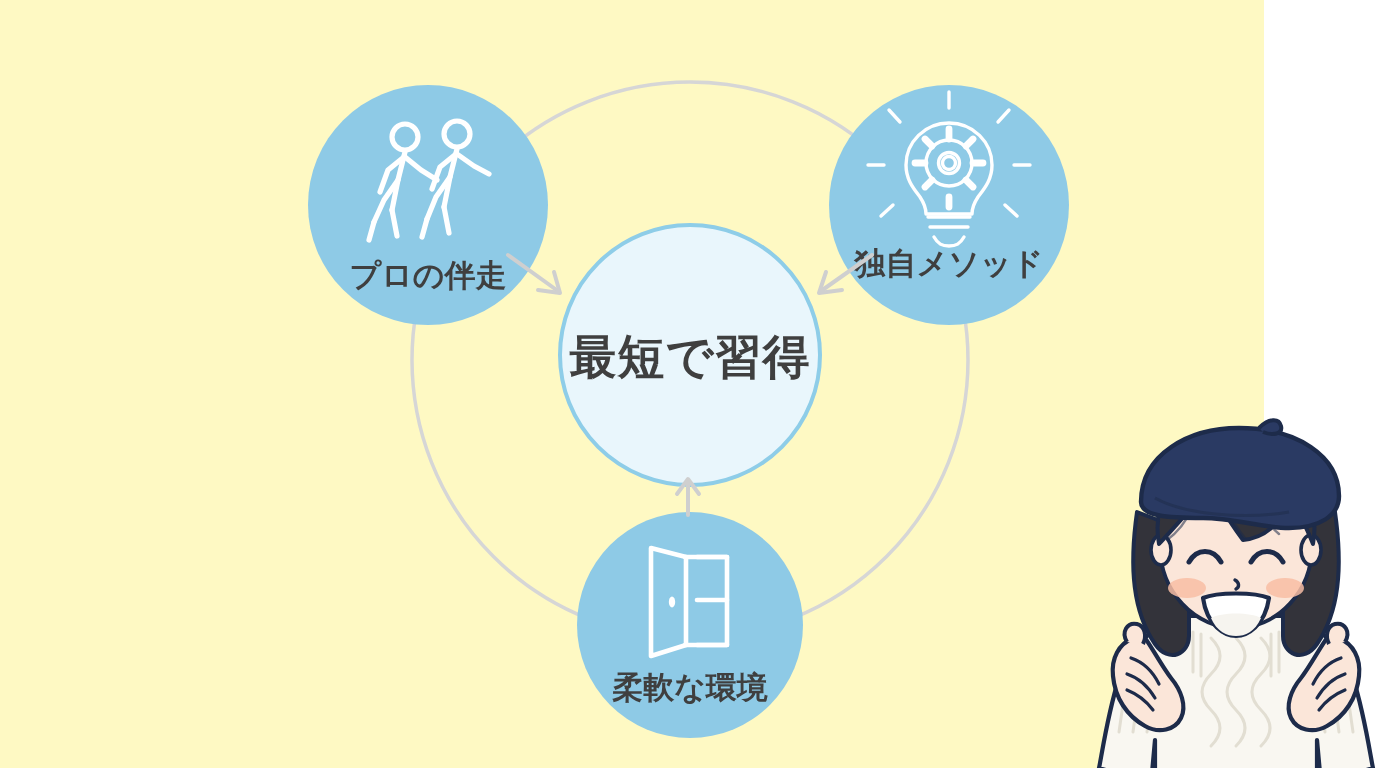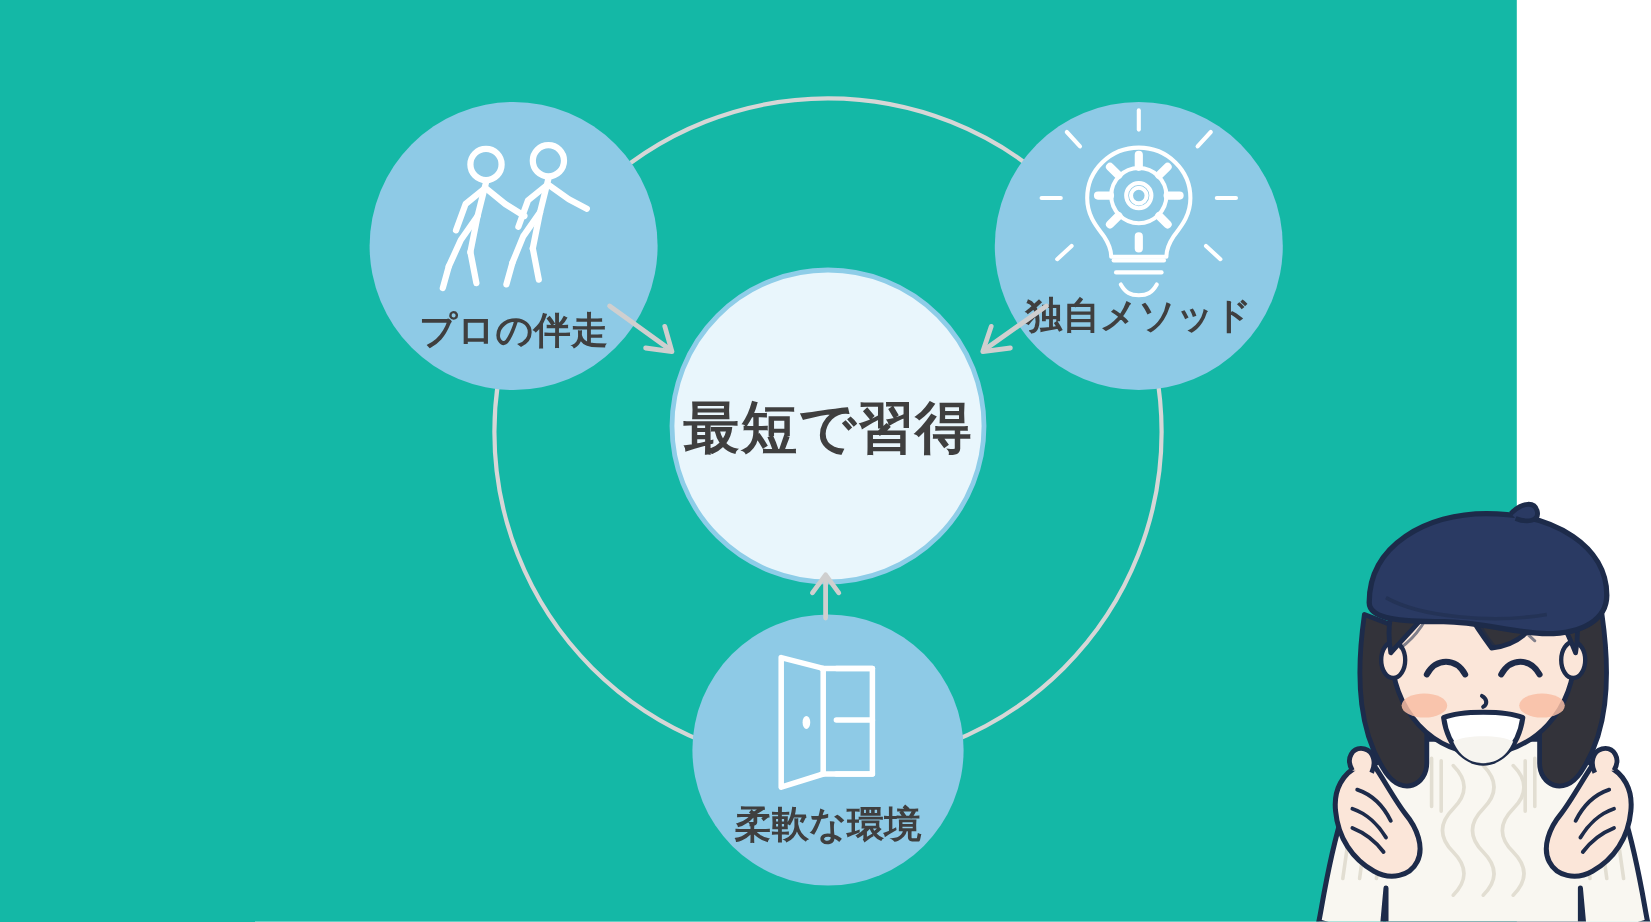--- a/index.html
+++ b/index.html
@@ -12,21 +12,21 @@
     height: 768px;
     overflow: hidden;
     font-family: "DejaVu Sans", "Liberation Sans", sans-serif;
     position: relative;
   }
   #stage {
     position: absolute;
     left: 0; top: 0;
     width: 1264px;
     height: 768px;
-    background: #14b8a6;
+    background: #fef9c3;
   }
   svg.layer {
     position: absolute;
     left: 0; top: 0;
     width: 1376px;
     height: 768px;
     display: block;
   }
   .node-label {
     font-family: "DejaVu Sans", "Liberation Sans", sans-serif;

